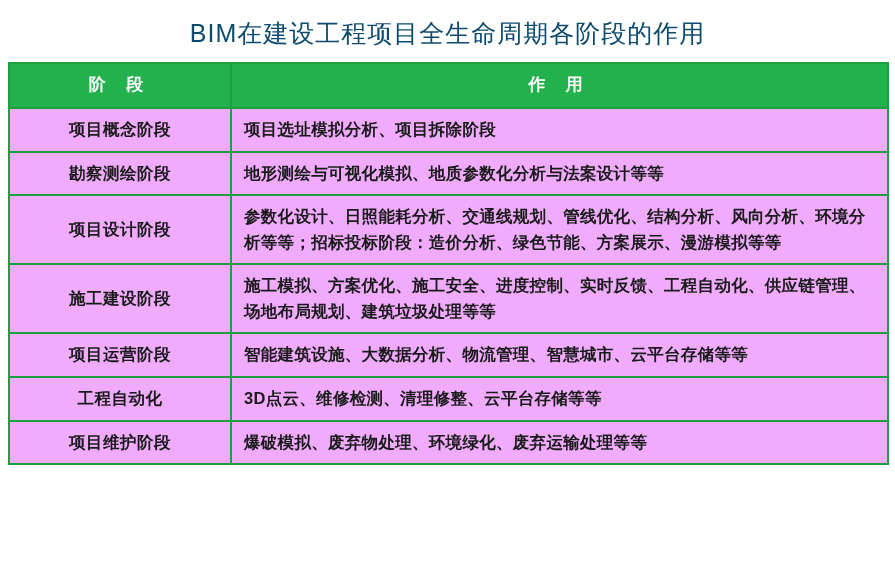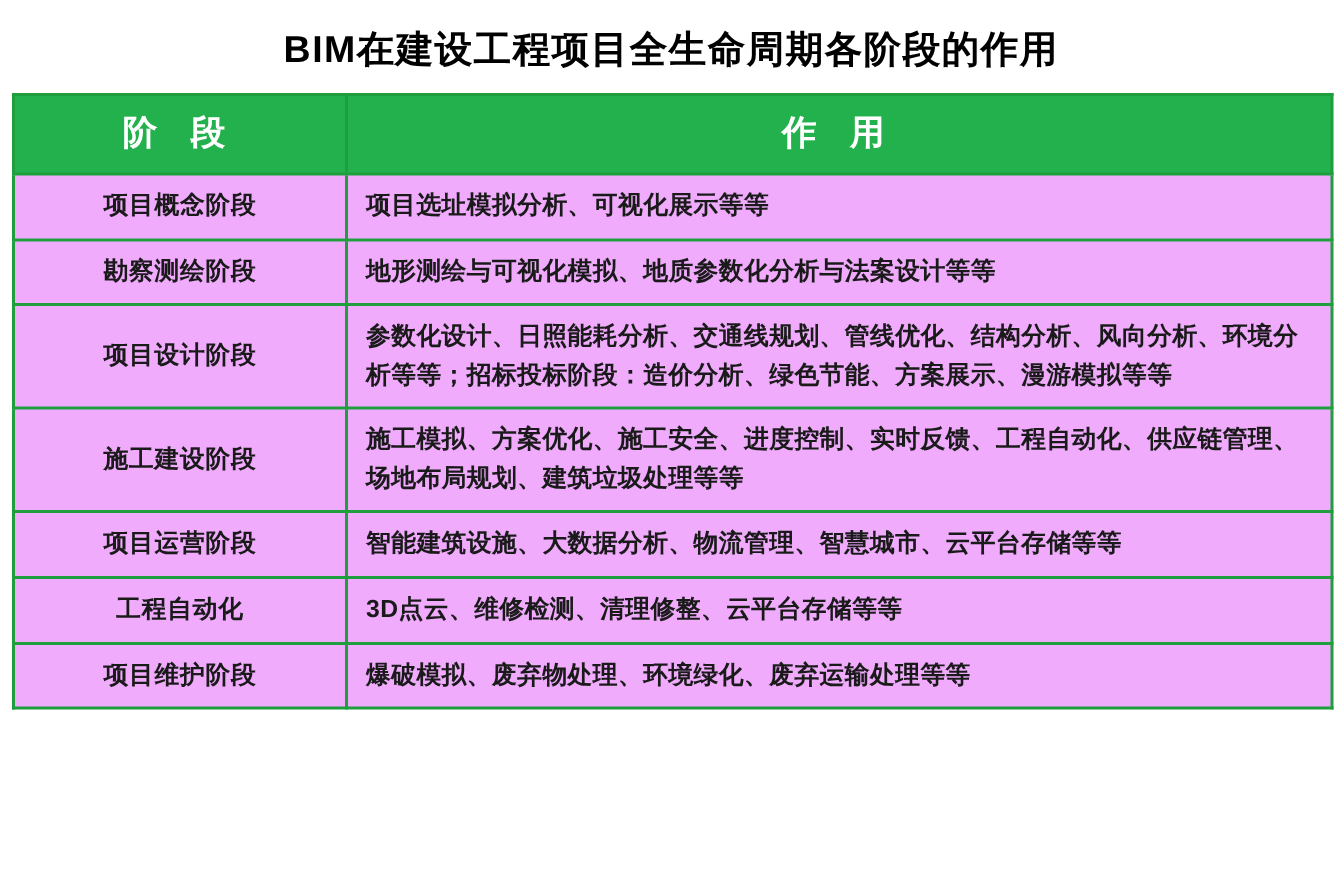--- a/index.html
+++ b/index.html
@@ -14,44 +14,44 @@
     overflow: hidden;
   }
   .page {
     position: relative;
     width: 895px;
     height: 587px;
     box-sizing: border-box;
   }
   .title {
     text-align: center;
-    color: #000000;
+    color: #0c4a6e;
     font-size: 25px;
-    font-weight: bold;
+    font-weight: normal;
     letter-spacing: 1px;
     padding-top: 18px;
     padding-bottom: 14px;
     line-height: 1.2;
   }
   .table-wrap {
     margin: 0 8px;
   }
   table.bim-table {
     border-collapse: collapse;
     width: 879px;
     table-layout: fixed;
     border: 2px solid #1f9e3e;
   }
   table.bim-table col.col-stage { width: 222px; }
   table.bim-table col.col-role  { width: 657px; }
 
   table.bim-table th {
     background: #22b14c;
     color: #ffffff;
-    font-size: 23px;
+    font-size: 17px;
     font-weight: bold;
     letter-spacing: 8px;
     text-align: center;
     padding: 9px 0 11px 0;
     border: 2px solid #1f9e3e;
   }
   table.bim-table td {
     border: 2px solid #1f9e3e;
     font-size: 16.5px;
     font-weight: bold;
@@ -87,21 +87,21 @@
       </colgroup>
       <thead>
         <tr>
           <th>阶  段</th>
           <th>作  用</th>
         </tr>
       </thead>
       <tbody>
         <tr class="alt">
           <td class="stage">项目概念阶段</td>
-          <td class="role">项目选址模拟分析、可视化展示等等</td>
+          <td class="role">项目选址模拟分析、项目拆除阶段</td>
         </tr>
         <tr class="plain">
           <td class="stage">勘察测绘阶段</td>
           <td class="role">地形测绘与可视化模拟、地质参数化分析与法案设计等等</td>
         </tr>
         <tr class="alt">
           <td class="stage">项目设计阶段</td>
           <td class="role">参数化设计、日照能耗分析、交通线规划、管线优化、结构分析、风向分析、环境分析等等；招标投标阶段：造价分析、绿色节能、方案展示、漫游模拟等等</td>
         </tr>
         <tr class="plain">

